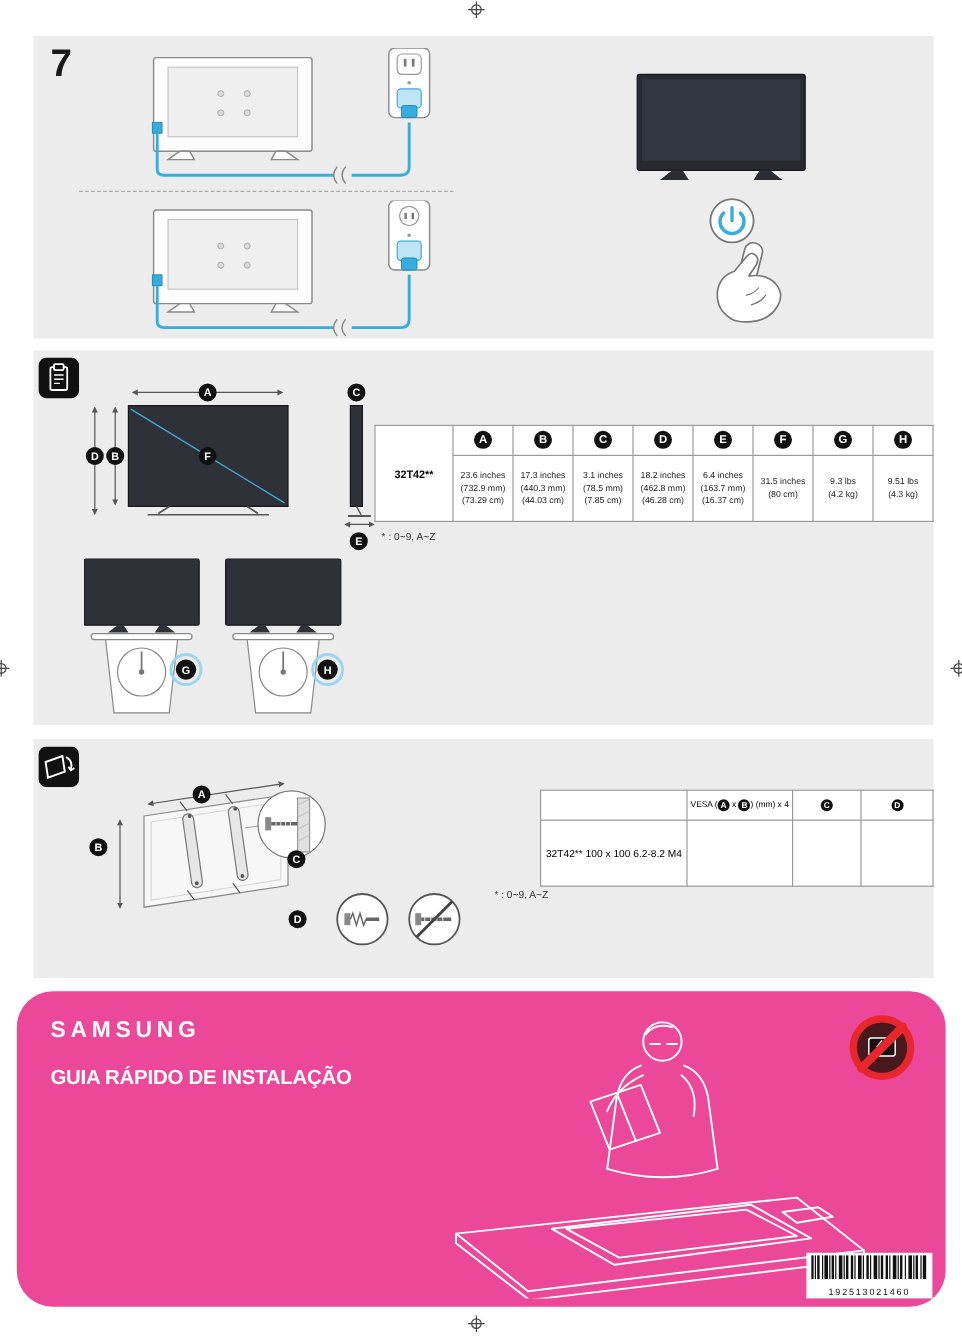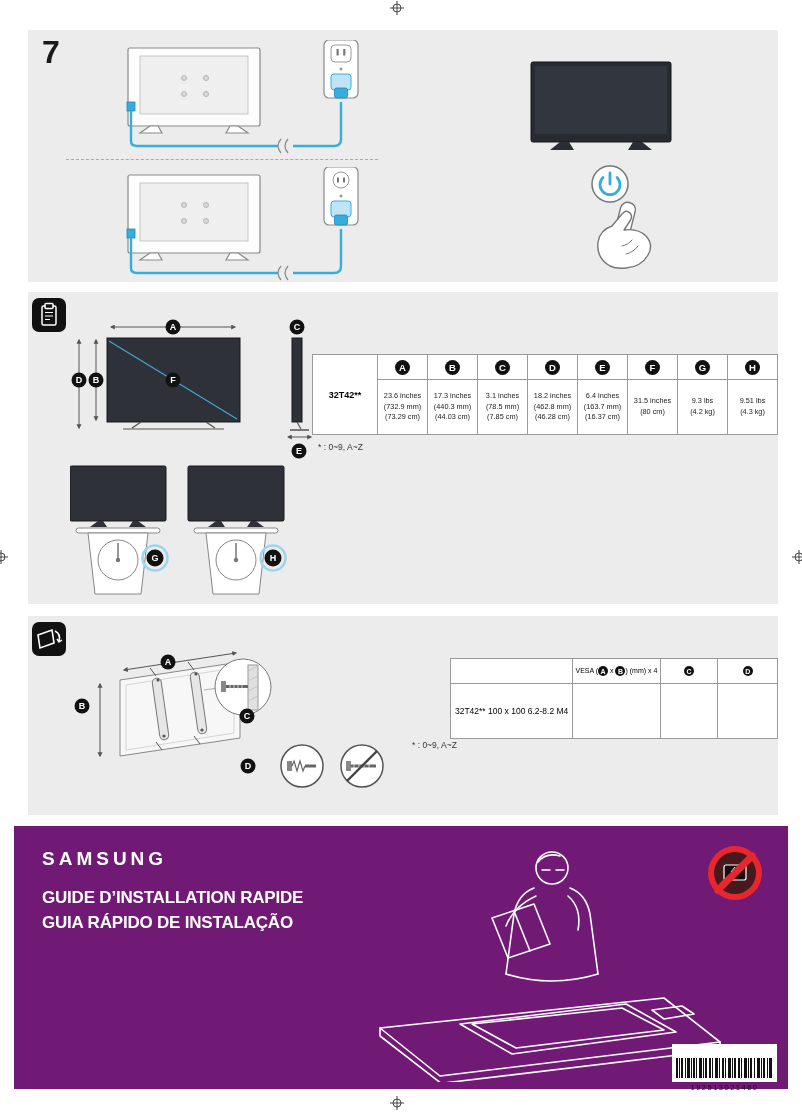--- a/index.html
+++ b/index.html
@@ -19,24 +19,24 @@
   .dim-table td,.dim-table th{border:1px solid #9a9a9a;padding:0;vertical-align:middle;text-align:center;background:#fff;}
   .dim-table th{width:49px;height:24px;}
   .dim-table td.model{width:64px;font-size:9px;font-weight:bold;border-radius:20px;}
   .dim-table td.val{height:54px;font-size:7.3px;line-height:1.5;white-space:pre-line;color:#222;}
   .note{font-size:8.5px;color:#333;}
   
   .vesa-table td,.vesa-table th{border:1px solid #9a9a9a;padding:0;vertical-align:middle;text-align:center;background:#fff;}
   .vesa-table th{height:24px;font-size:7px;font-weight:normal;white-space:nowrap;}
   .vesa-table td{height:54px;font-size:8.5px;}
   
-  .footer{position:absolute;background:#701a75;}
+  .footer{position:absolute;background:#ec4899;border-radius:30px;}
   .brand{color:#fff;font-size:19px;font-weight:bold;letter-spacing:4px;}
   .gt{color:#fff;font-size:17px;font-weight:bold;line-height:24.5px;letter-spacing:-0.2px;white-space:nowrap;}
-  .barcode{position:absolute;background:#fff;width:105px;height:38px;padding:14px 4px;box-sizing:border-box;}
+  .barcode{position:absolute;background:#fff;width:105px;height:38px;padding:2px 4px;box-sizing:border-box;}
   .barcode .num{font-size:7.5px;letter-spacing:1.5px;text-align:center;color:#111;margin-top:1px;}
 </style>
 </head>
 <body>
 
 <div class="page">
 
   <svg class="abs" style="left:390px;top:1px" width="14" height="14" viewBox="0 0 14 14">
     <circle cx="7" cy="7" r="4" fill="none" stroke="#444" stroke-width="1"></circle>
     <path d="M7,0 V14 M0,7 H14" stroke="#444" stroke-width="1"></path>
@@ -352,21 +352,20 @@
       </tr>
     </tbody>
       </table>
     <div class="abs note" style="left:384px;top:124px;">* : 0~9, A~Z</div>
   </div>
 
   <div class="footer" style="left:14px;top:826px;width:774px;height:263px;">
     <div class="abs brand" style="left:28px;top:22px;">SAMSUNG</div>
 
     <div class="abs" style="left:28px;top:60px;">
-      <div class="gt">GUIDE D’INSTALLATION RAPIDE</div>
       <div class="gt">GUIA RÁPIDO DE INSTALAÇÃO</div>
     </div>
 
     <svg class="abs" style="left:692px;top:18px" width="58" height="58" viewBox="0 0 58 58">
       <circle cx="29" cy="29" r="27" fill="#e8262d"></circle>
       <circle cx="29" cy="29" r="21" fill="#47191d"></circle>
       <rect x="18" y="21" width="22" height="15" rx="2" fill="#1b0d0f" stroke="#fff" stroke-width="1.2"></rect>
       <path d="M29,23 l-4,5 l6,2 l-5,6" fill="none" stroke="#fff" stroke-width="1"></path>
       <rect x="1" y="25.5" width="56" height="7" rx="3.5" fill="#e8262d" transform="rotate(-45 29 29)"></rect>
     </svg>

